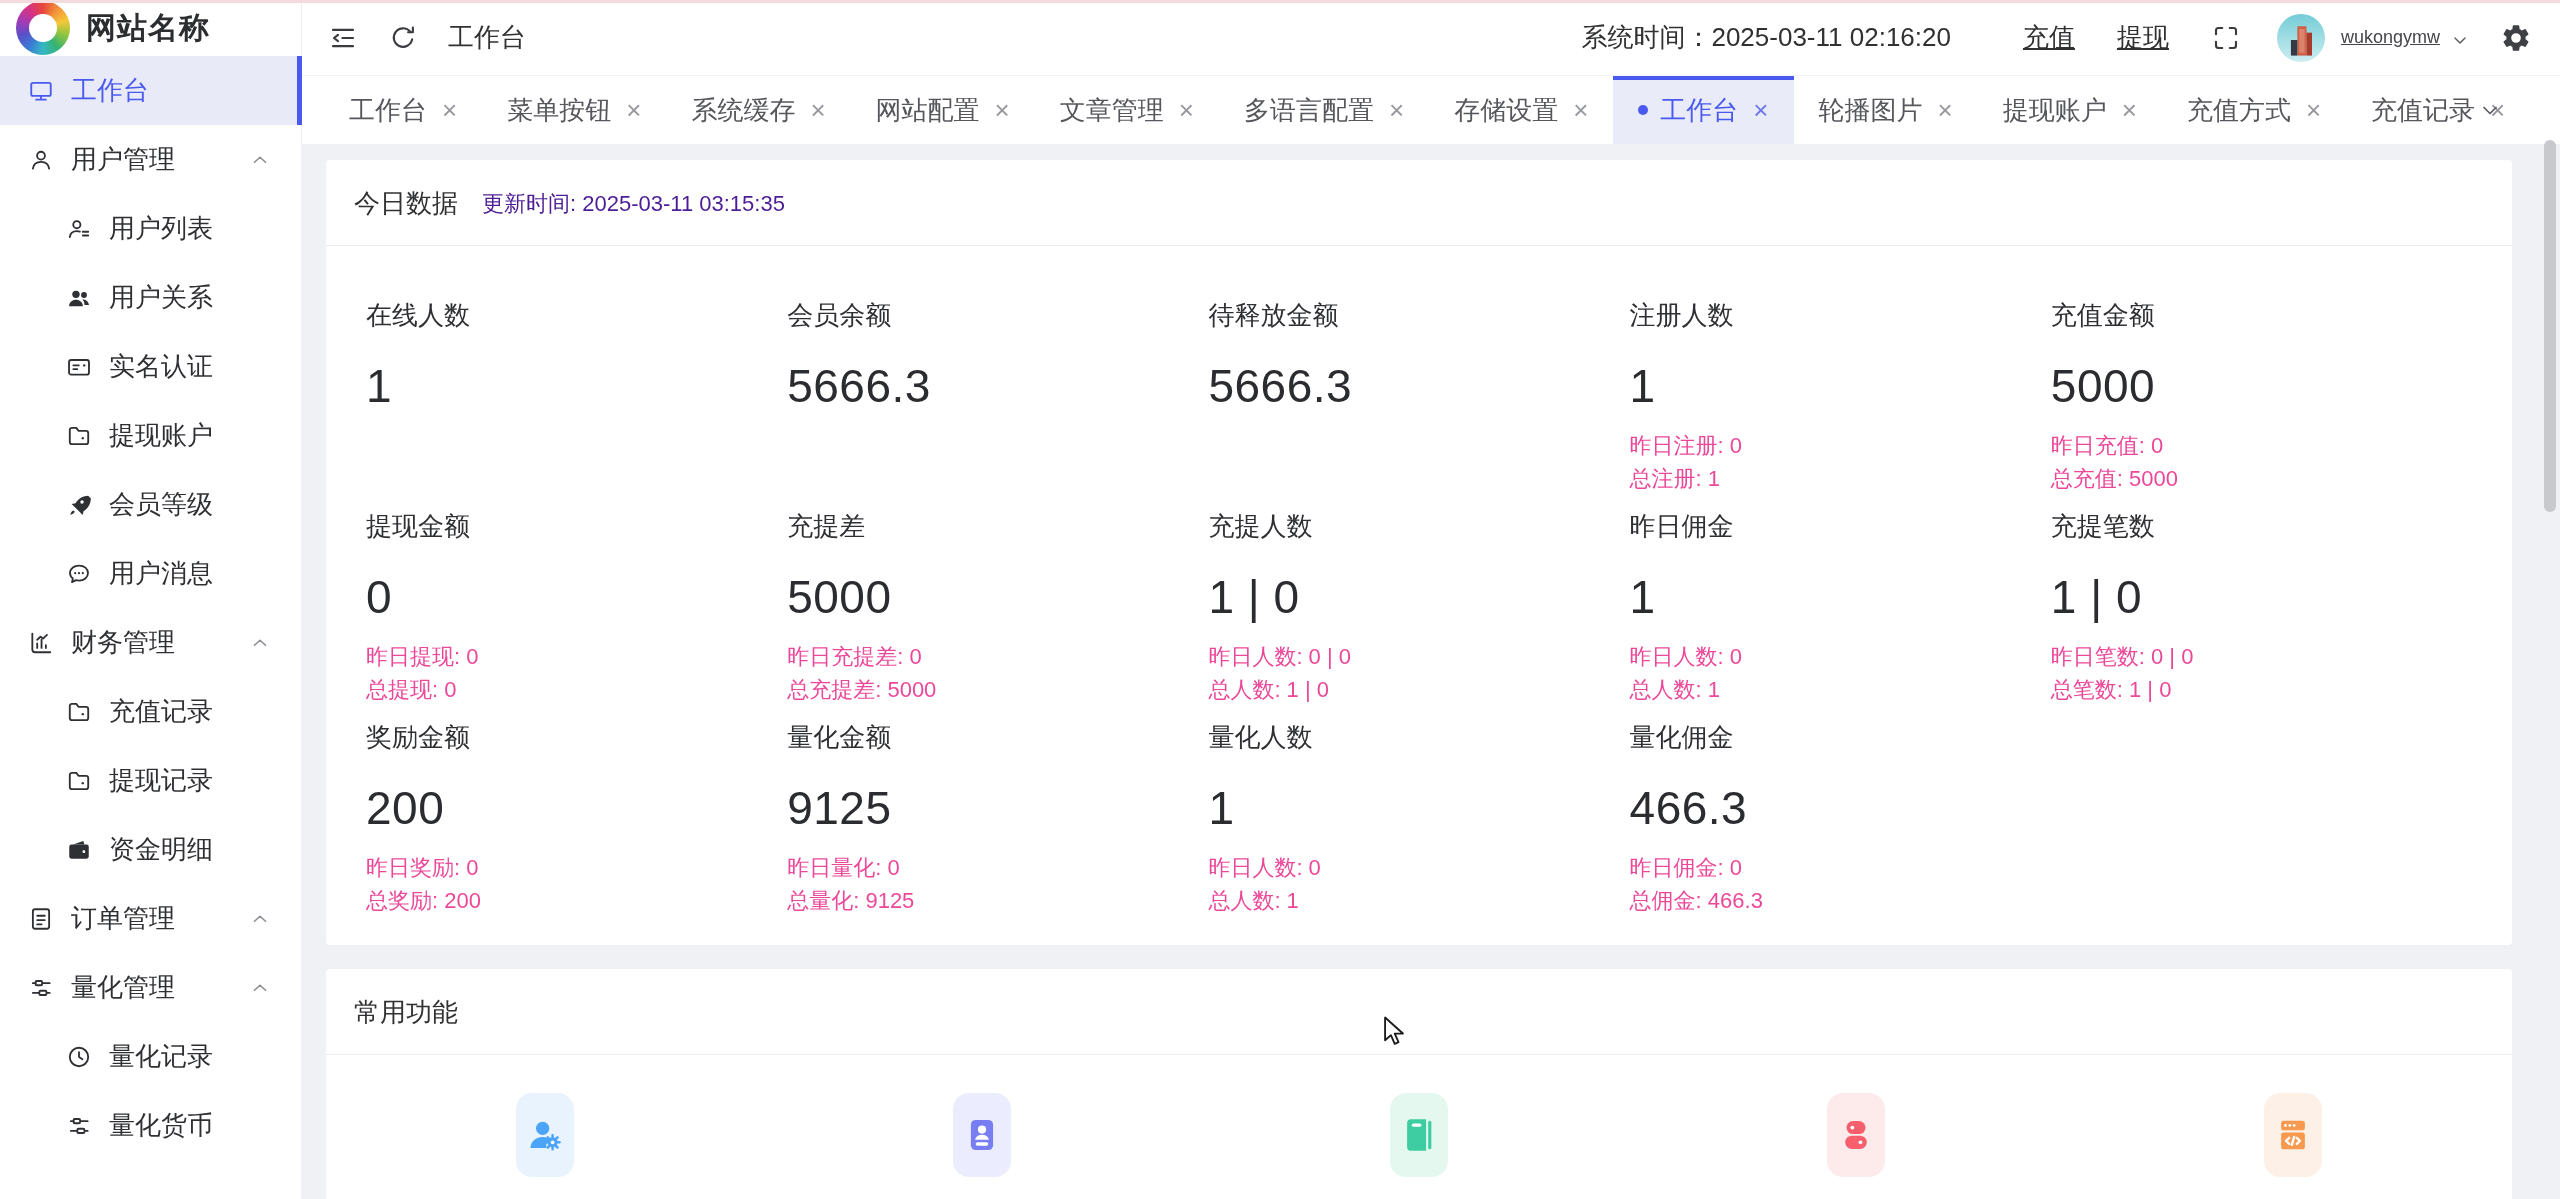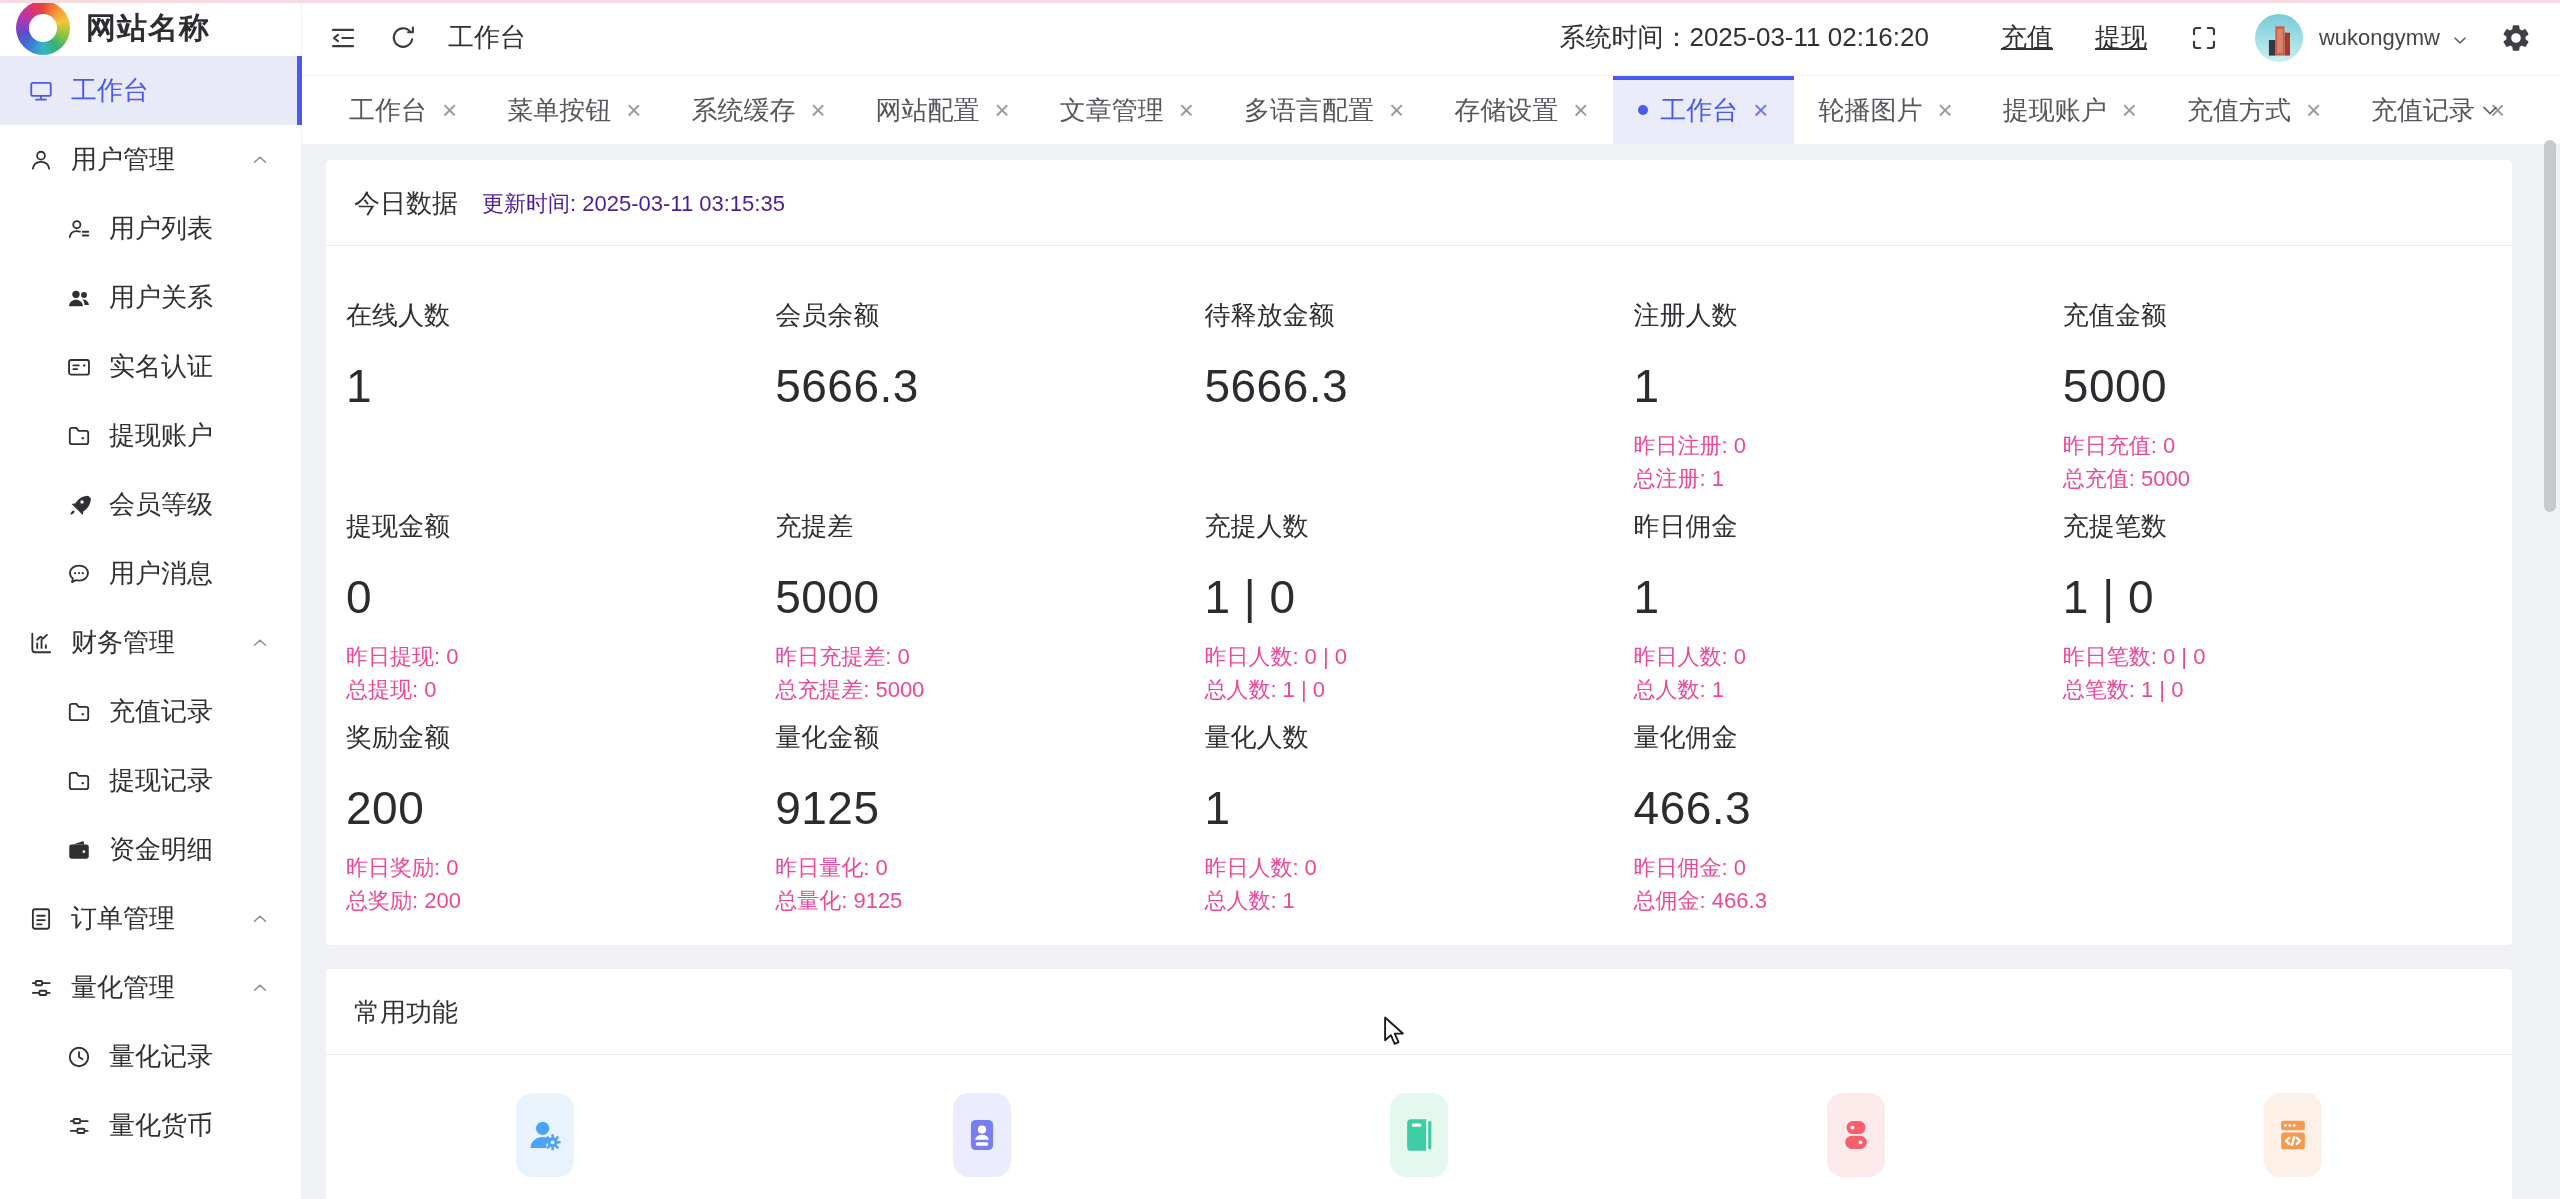--- a/index.html
+++ b/index.html
@@ -32,21 +32,21 @@
   .tb-ic { width:30px; height:30px; color:#3a3b3e; margin-right:30px; cursor:pointer; flex:none; }
   .tb-ic svg { width:30px; height:30px; }
   .breadcrumb { font-size:26px; color:#303133; }
   .tb-right { margin-left:auto; display:flex; align-items:center; }
   .systime { font-size:26px; color:#303133; margin-right:72px; }
   .tb-link { font-size:26px; color:#303133; margin-right:42px; cursor:pointer;text-decoration:underline; }
   .fs-ic { margin-right:36px; }
   .avatar { width:48px; height:48px; border-radius:50%; overflow:hidden; margin-right:16px; flex:none;
     background:linear-gradient(180deg,#74ccd7 0%,#cdeef1 100%); display:flex; align-items:flex-end; justify-content:center; cursor:pointer; }
   .avatar svg { width:44px; height:44px; display:block; }
-  .username { font-size:22px; color:#45464a; cursor:pointer; }
+  .username { font-size:18px; color:#45464a; cursor:pointer;text-decoration:underline; }
   .uchev { width:20px; height:20px; color:#5a5b60; margin:4px 30px 0 10px; }
   .uchev svg { width:20px; height:20px; }
   .gear-ic { width:32px; height:32px; color:#3f4045; cursor:pointer; }
   .gear-ic svg { width:32px; height:32px; }
 
   
   .tabbar { height:68px; background:#fff; display:flex; align-items:stretch; padding-left:22px; position:relative; }
   .tab { display:flex; align-items:center; padding:0 25px; font-size:26px; color:#56575c; cursor:pointer; white-space:nowrap; }
   .tab-close { margin-left:15px; font-size:26px; color:#97999e; cursor:pointer; line-height:1; }
   .tab.active { background:#e9ebf9; color:#4a5af0; box-shadow:inset 0 4px 0 #4a5af0; }
@@ -54,21 +54,21 @@
   .dot { width:10px; height:10px; border-radius:50%; background:#4a5af0; margin-right:12px; }
   .tab-overflow { position:absolute; right:58px; top:0; bottom:0; display:flex; align-items:center; color:#5a5b60; cursor:pointer; }
   .tab-overflow svg { width:24px; height:24px; }
 
   
   .content { flex:1; background:#f0f1f4; padding:16px 48px 0 24px; overflow:hidden; }
   .card { background:#fff; border-radius:4px; }
   .card-head { display:flex; align-items:center; padding:26px 28px 24px; border-bottom:1px solid #ececef; }
   .card-title { font-size:26px; color:#303133; }
   .update { font-size:22px; color:#4c1d95; margin-left:24px; }
-  .stats-grid { display:grid; grid-template-columns:repeat(5,1fr); grid-auto-rows:211px; padding:52px 20px 14px; }
+  .stats-grid { display:grid; grid-template-columns:repeat(5,1fr); grid-auto-rows:211px; padding:52px 40px 14px; }
   .stat-label { font-size:26px; color:#2f3033; }
   .stat-value { font-size:46px; font-weight:500; color:#2b2c2f; margin-top:26px; margin-bottom:16px; letter-spacing:.5px; }
   .stat-sub { font-size:22px; color:#ec4899; line-height:33px; }
   .quick-card { margin-top:24px; height:420px; }
   .quick-grid { display:grid; grid-template-columns:repeat(5,1fr); padding:38px 0 40px; }
   .quick-item { display:flex; flex-direction:column; align-items:center; cursor:pointer; }
   .tile { width:58px; height:84px; border-radius:16px; display:flex; align-items:center; justify-content:center; }
   .tile svg { width:38px; height:38px; }
   .q1 .tile { background:#e9f3fd; color:#4ba4f8; }
   .q2 .tile { background:#ebecfd; color:#787df2; }

